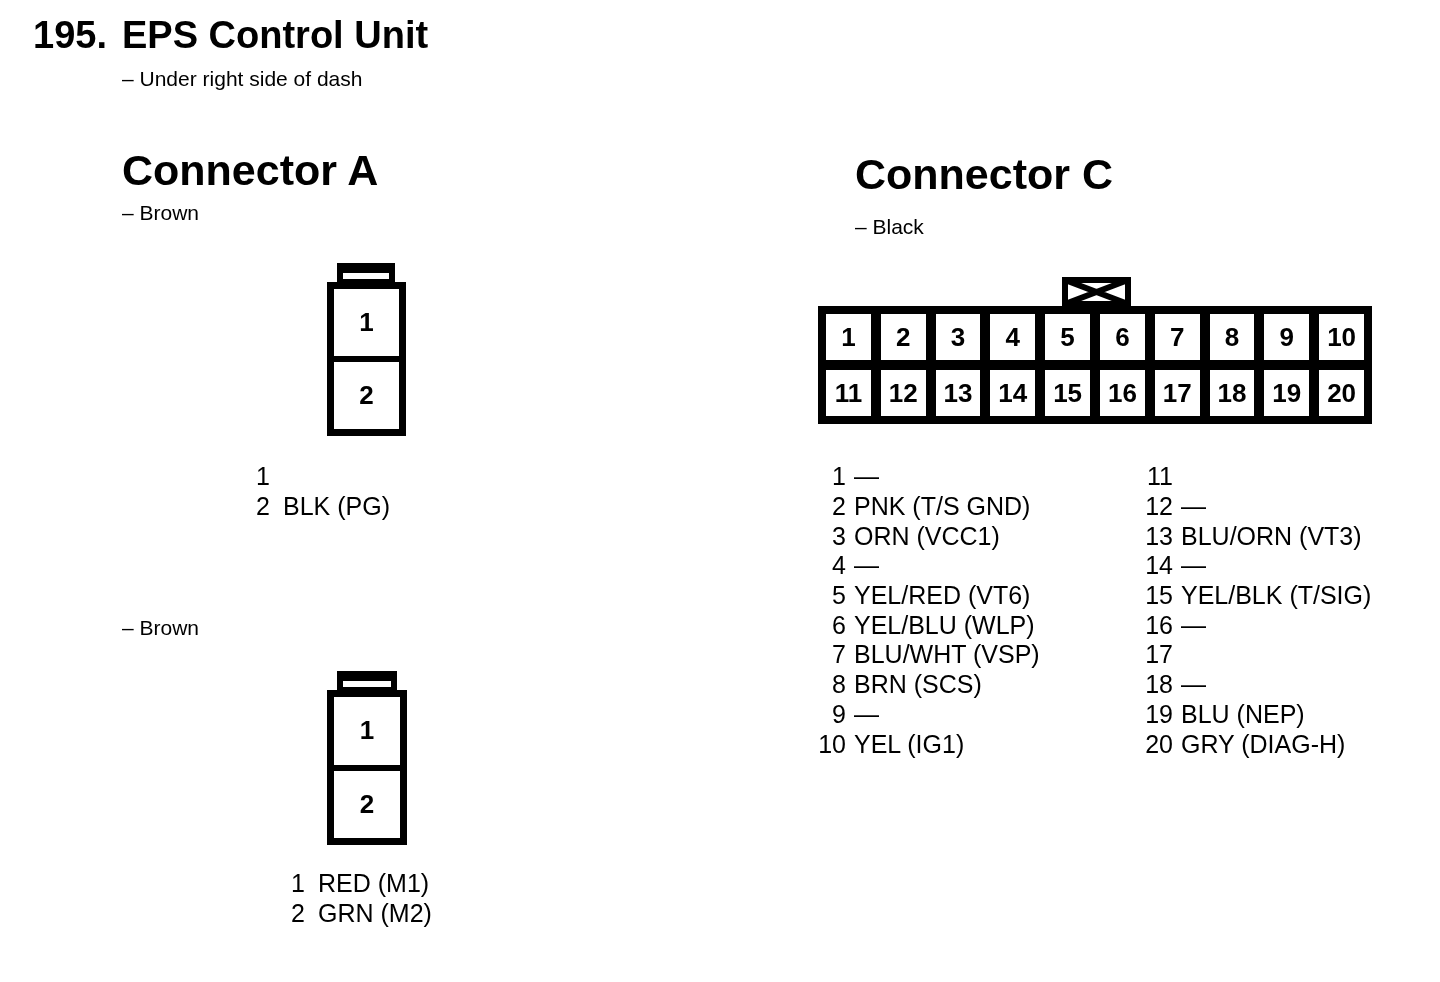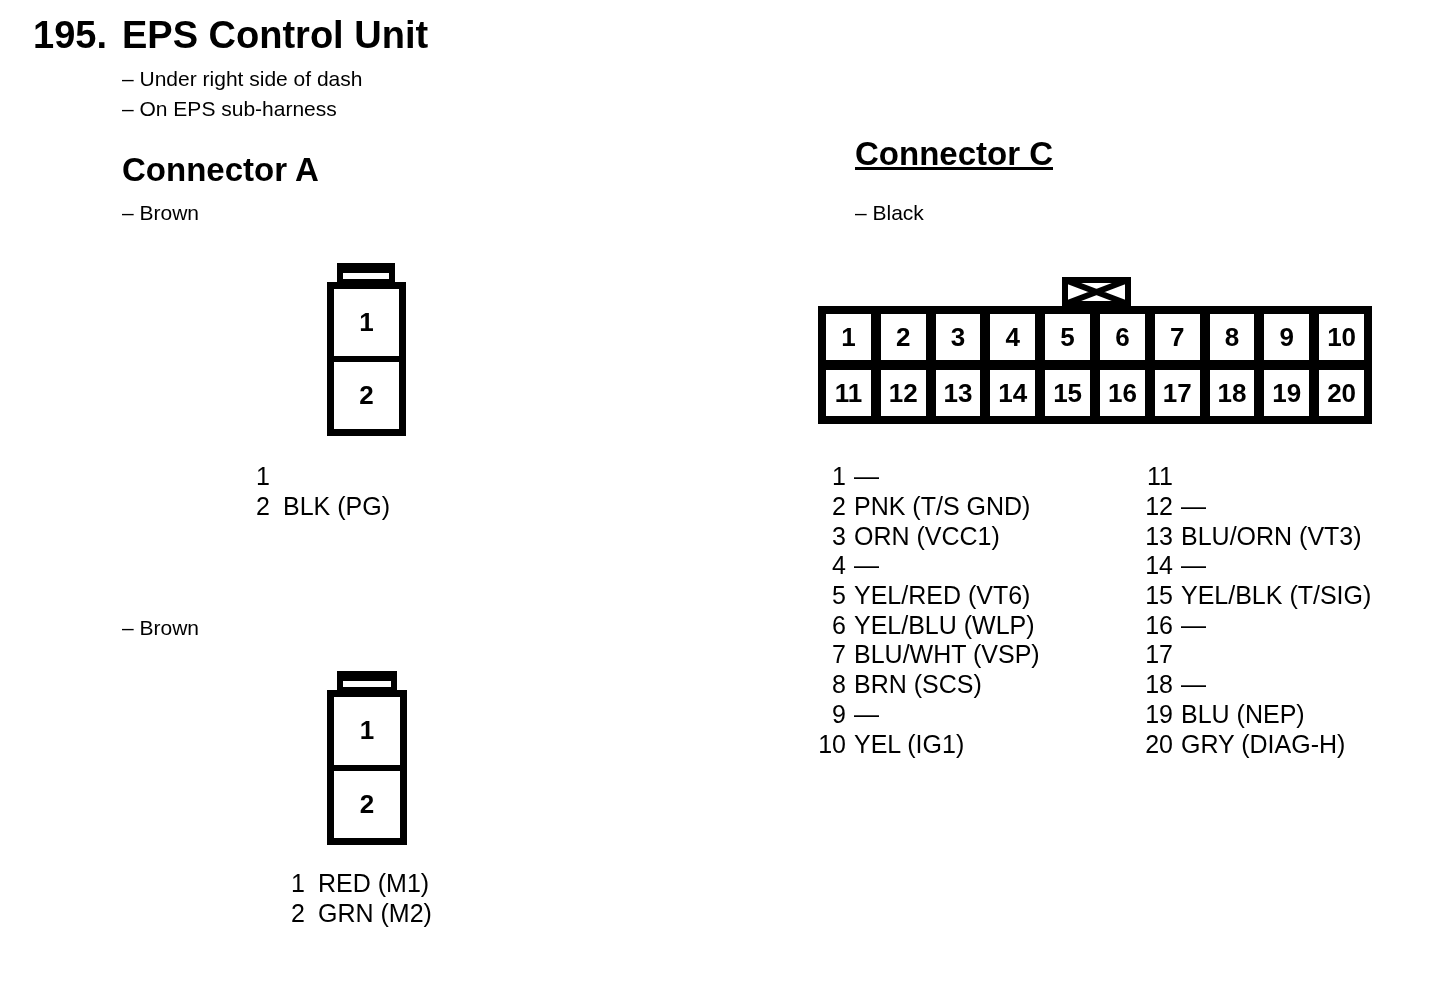--- a/index.html
+++ b/index.html
@@ -23,21 +23,21 @@
     font-weight: bold;
     line-height: 42px;
     white-space: nowrap;
   }
   .note {
     font-size: 21px;
     line-height: 30px;
     white-space: nowrap;
   }
   .section-title {
-    font-size: 33px;
+    font-size: 43px;
     font-weight: bold;
     line-height: 36px;
     white-space: nowrap;
   }
 
   
   .ab-tab {
     box-sizing: border-box;
     background: #ffffff;
     border: 6px solid #000000;
@@ -96,21 +96,20 @@
   .list-c .pin-num { width: 28px; margin-right: 8px; }
 </style>
 </head>
 <body>
 
 <div class="page">
 
   <div class="abs page-number" style="left:33px; top:14px;">195.</div>
   <div class="abs page-title" style="left:122px; top:14px;">EPS Control Unit</div>
   <div class="abs note" style="left:122px; top:64px;">– Under right side of dash</div>
-  <div class="abs note" style="left:122px; top:94px;">– On EPS sub-harness</div>
 
   <div class="abs section-title" style="left:122px; top:152px;">Connector A</div>
   <div class="abs note" style="left:122px; top:198px;">– Brown</div>
 
   <div class="abs ab-tab" style="left:337px; top:263px; width:58px; height:22px;"></div>
   <div class="abs ab-body" style="left:327px; top:282px; width:79px; height:154px;">
     <div class="ab-cell">1</div>
     <div class="ab-cell divided">2</div>
   </div>
 
@@ -136,22 +135,22 @@
     <div class="pin-row">
       <span class="pin-num">1</span>
       <span class="pin-label">RED (M1)</span>
     </div>
     <div class="pin-row">
       <span class="pin-num">2</span>
       <span class="pin-label">GRN (M2)</span>
     </div>
   </div>
 
-  <div class="abs section-title" style="left:855px; top:136px;text-decoration:underline;">Connector C</div>
-  <div class="abs note" style="left:855px; top:198px;">– Black</div>
+  <div class="abs section-title" style="left:855px; top:156px;">Connector C</div>
+  <div class="abs note" style="left:855px; top:212px;">– Black</div>
 
   <svg class="abs" style="left:1062px; top:277px;" width="69" height="30" viewBox="0 0 69 30">
     <rect x="3" y="3" width="63" height="24" fill="#ffffff" stroke="#000000" stroke-width="6"></rect>
     <path d="M3 3 L66 27 M66 3 L3 27" stroke="#000000" stroke-width="6" fill="none"></path>
   </svg>
 
   <div class="abs c-grid" style="left:818px; top:306px; width:554px; height:118px;">
     <div class="c-cell">1</div>
     <div class="c-cell">2</div>
     <div class="c-cell">3</div>

